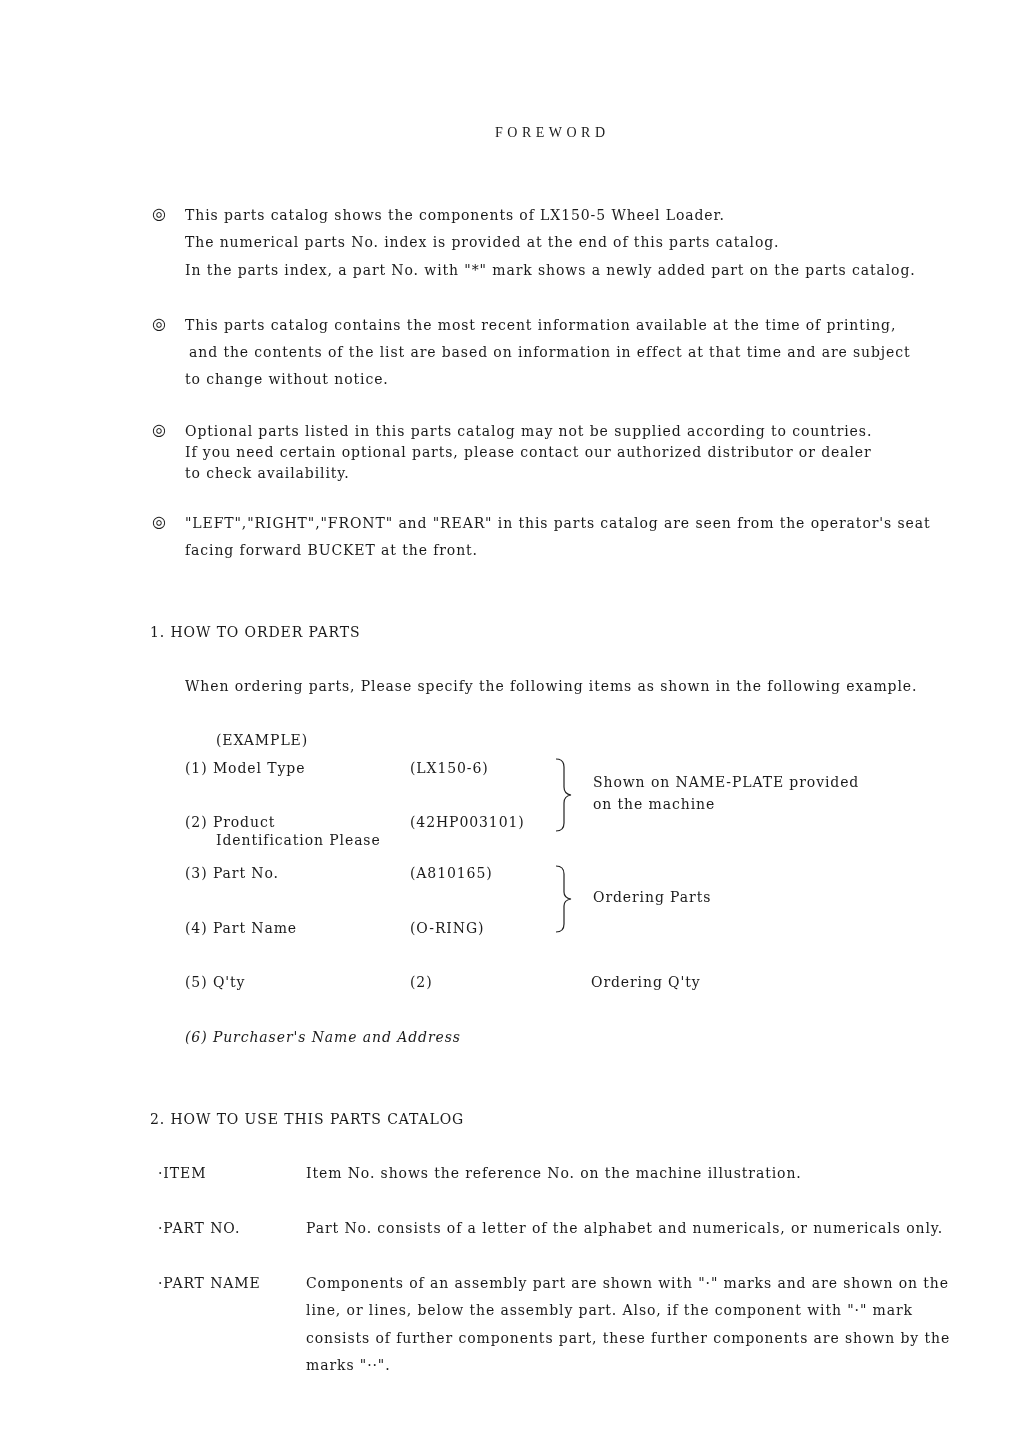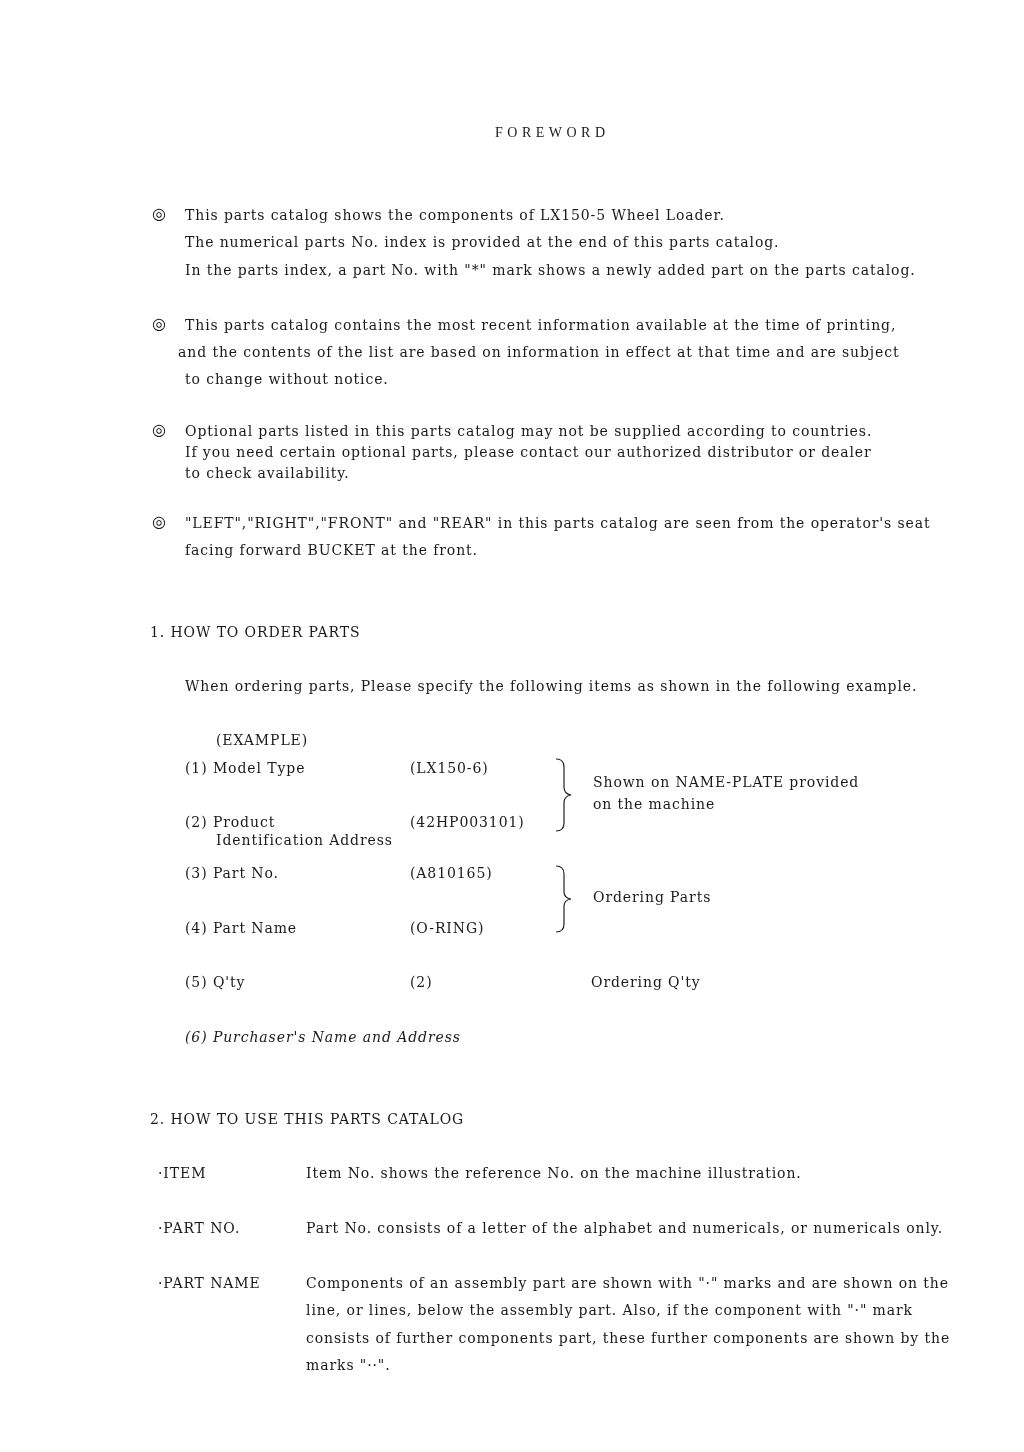--- a/index.html
+++ b/index.html
@@ -25,21 +25,21 @@
   <div>
     <div class="abs mark" style="left:112px; top:206px;">◎</div>
     <div class="abs txt" style="left:145px; top:207px;">This parts catalog shows the components of LX150-5 Wheel Loader.</div>
     <div class="abs txt" style="left:145px; top:234px;">The numerical parts No. index is provided at the end of this parts catalog.</div>
     <div class="abs txt" style="left:145px; top:262px;">In the parts index, a part No. with "*" mark shows a newly added part on the parts catalog.</div>
   </div>
 
   <div>
     <div class="abs mark" style="left:112px; top:316px;">◎</div>
     <div class="abs txt" style="left:145px; top:317px;">This parts catalog contains the most recent information available at the time of printing,</div>
-    <div class="abs txt" style="left:138px; top:344px;">and the contents of the list are based on information in effect at that time and are subject</div>
+    <div class="abs txt" style="left:149px; top:344px;">and the contents of the list are based on information in effect at that time and are subject</div>
     <div class="abs txt" style="left:145px; top:371px;">to change without notice.</div>
   </div>
 
   <div>
     <div class="abs mark" style="left:112px; top:422px;">◎</div>
     <div class="abs txt" style="left:145px; top:423px;">Optional parts listed in this parts catalog may not be supplied according to countries.</div>
     <div class="abs txt" style="left:145px; top:444px;">If you need certain optional parts, please contact our authorized distributor or dealer</div>
     <div class="abs txt" style="left:145px; top:465px;">to check availability.</div>
   </div>
 
@@ -51,21 +51,21 @@
 
   <div>
     <div class="abs txt" style="left:110px; top:624px;">1.  HOW TO ORDER PARTS</div>
     <div class="abs txt" style="left:145px; top:678px;">When ordering parts, Please specify the following items as shown in the following example.</div>
     <div class="abs txt" style="left:176px; top:732px;">(EXAMPLE)</div>
 
     <div class="abs txt" style="left:145px; top:760px;">(1) Model Type</div>
     <div class="abs txt" style="left:370px; top:760px;">(LX150-6)</div>
 
     <div class="abs txt" style="left:145px; top:814px;">(2) Product</div>
-    <div class="abs txt" style="left:176px; top:832px;">Identification Address</div>
+    <div class="abs txt" style="left:176px; top:832px;">Identification Please</div>
     <div class="abs txt" style="left:370px; top:814px;">(42HP003101)</div>
 
     <div class="abs txt" style="left:145px; top:865px;">(3) Part No.</div>
     <div class="abs txt" style="left:370px; top:865px;">(A810165)</div>
 
     <div class="abs txt" style="left:145px; top:920px;">(4) Part Name</div>
     <div class="abs txt" style="left:370px; top:920px;">(O-RING)</div>
 
     <div class="abs txt" style="left:145px; top:974px;">(5) Q'ty</div>
     <div class="abs txt" style="left:370px; top:974px;">(2)</div>

